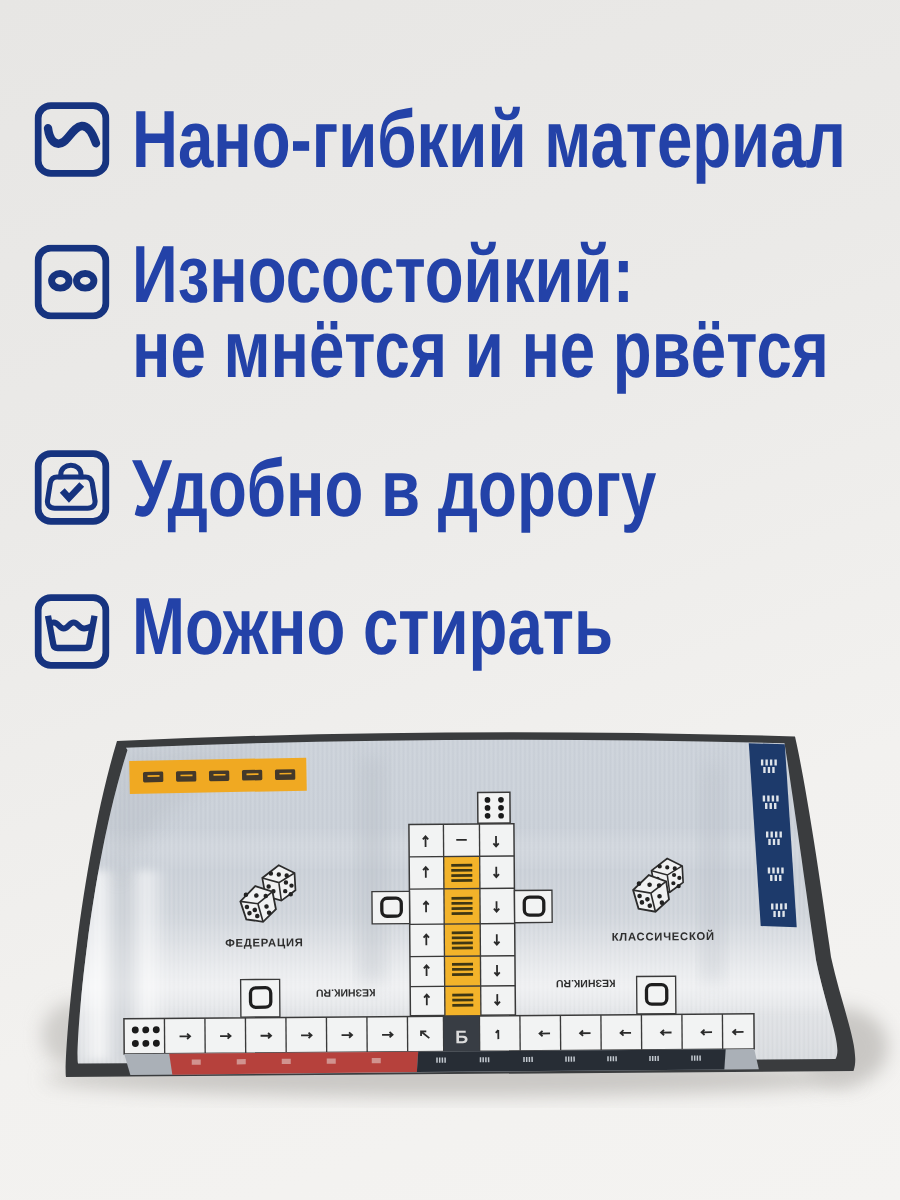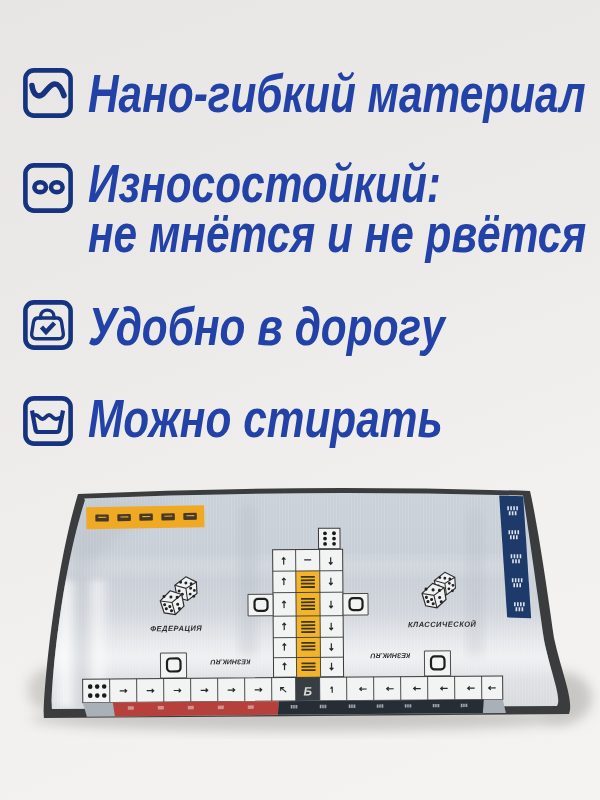--- a/index.html
+++ b/index.html
@@ -1,19 +1,19 @@
 <!DOCTYPE html>
 <html lang="ru"><head>
 <meta charset="utf-8">
 <style>
   html,body{margin:0;padding:0;}
   body{width:600px;height:800px;overflow:hidden;
        font-family:"Liberation Sans",sans-serif;
        background:linear-gradient(160deg,#e7e6e4 0%,#ebeae8 35%,#f2f1ef 70%,#f4f3f1 100%);}
-  .page{position:relative;width:572px;height:800px;font-style:italic;}
+  .page{position:relative;width:572px;height:800px;}
   .tl{position:absolute;left:88px;color:#2342a8;font-weight:bold;font-size:54px;
       line-height:54px;white-space:nowrap;transform:scaleX(0.785);transform-origin:0 0;}
   .ic{position:absolute;left:23px;}
 </style>
 </head>
 <body>
 <div class="page">
 
   <svg class="ic" style="top:68px" width="50" height="50" viewBox="0 0 50 50">
     <rect x="2.4" y="2.4" width="45.2" height="45.2" rx="8.5" fill="none" stroke="#16337f" stroke-width="4.6"></rect>

